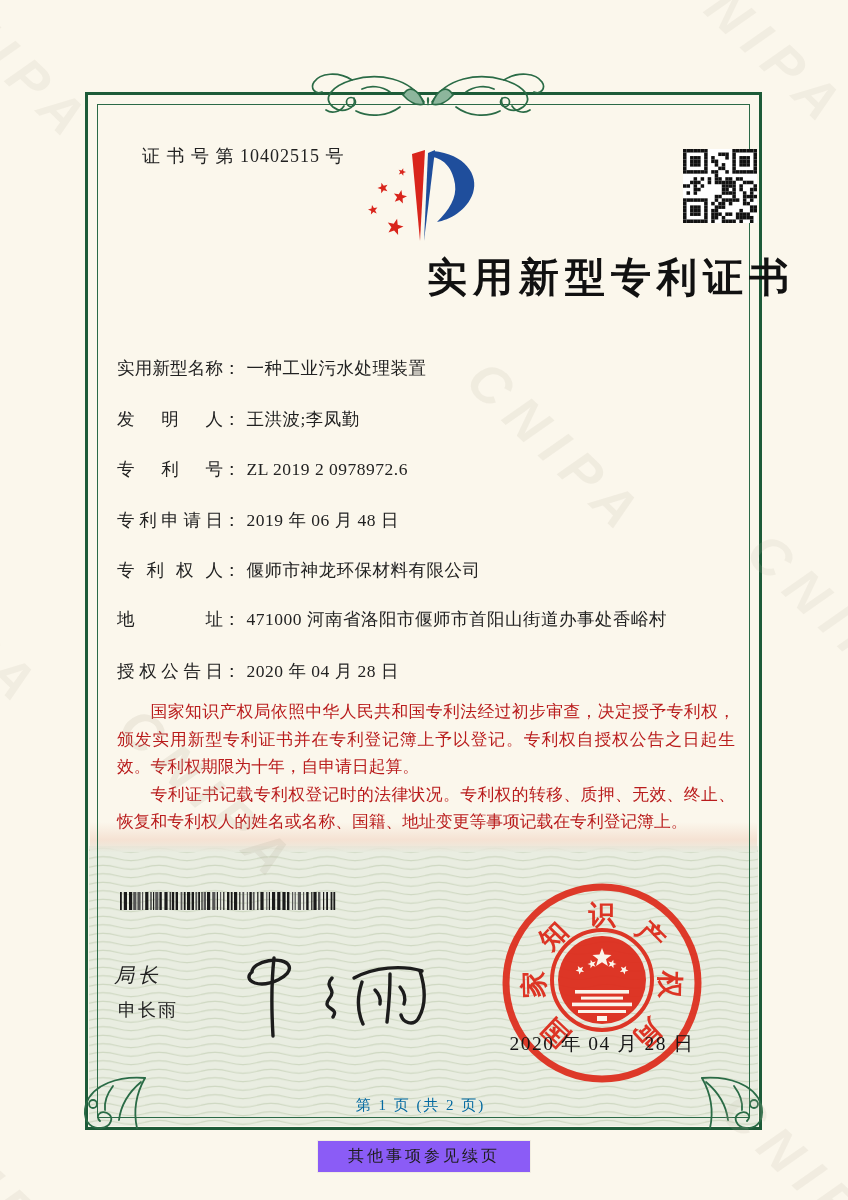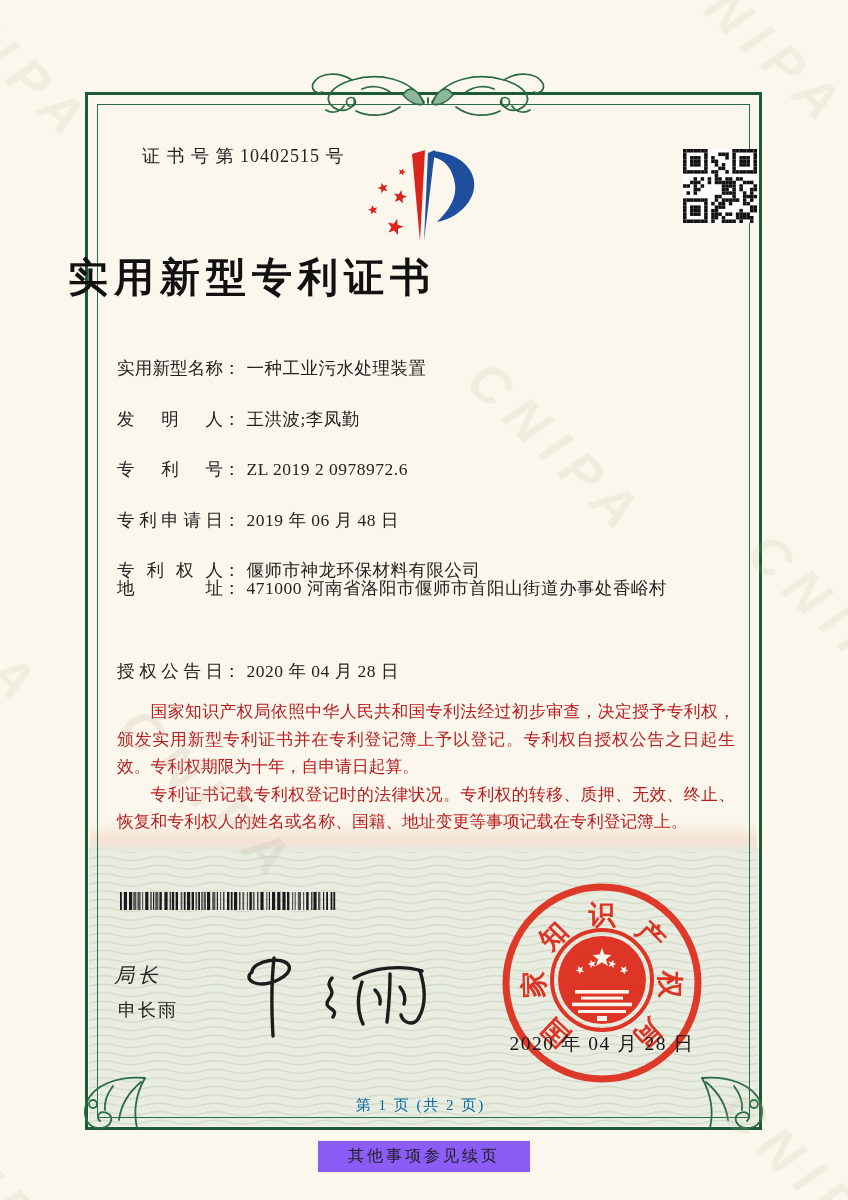--- a/index.html
+++ b/index.html
@@ -18,22 +18,22 @@
     background:linear-gradient(to bottom, rgba(243,216,198,0), rgba(239,205,186,.5) 60%, rgba(232,236,224,.9)); }
   .ornament-top { position:absolute; left:306px; top:62px; }
   .corner-orn { position:absolute; }
   
   .watermark { position:absolute; font-family:"Liberation Sans","DejaVu Sans",sans-serif;
     font-weight:bold; font-style:italic; font-size:54px; letter-spacing:12px;
     color:rgba(186,178,160,0.38); transform:rotate(44deg); transform-origin:left top;
     white-space:nowrap; pointer-events:none; }
   
   .cert-no { position:absolute; left:117px; top:144px; font-size:18px; letter-spacing:1px;margin-left:25px; }
-  .title { position:absolute; left:68px; width:671px; top:250px; text-align:left;
-    font-size:40px; font-weight:bold; letter-spacing:6px; color:#111; }
+  .title { position:absolute; left:85px; width:671px; top:250px; text-align:right;
+    font-size:40px; font-weight:bold; letter-spacing:6px; color:#111;padding-left:39px; }
   .field-row { position:absolute; left:117px; font-size:17.5px; white-space:nowrap; }
   .f-label { display:inline-block; width:106px; text-align:justify; text-align-last:justify; vertical-align:bottom; }
   .f-label2 { display:inline-block; width:108px; text-align:justify; text-align-last:justify; vertical-align:bottom; }
   .f-colon { display:inline-block; margin-right:6px; }
   .f-value { letter-spacing:.5px; }
   .group2 { position:absolute; left:318px; top:0; white-space:nowrap; }
   .body-text { position:absolute; left:117px; top:698px; width:618px;
     font-size:16.8px; line-height:27.5px; text-align:justify; color:#b91c1c; }
   .body-text p { margin:0; text-indent:2em; }
   .director-title { position:absolute; left:114px; top:962px; font-size:20px; letter-spacing:4px;font-style:italic; }
@@ -349,21 +349,21 @@
   </div>
   <div class="field-row" style="top:457px;">
     <span class="f-label">专利号</span><span class="f-colon">：</span><span class="f-value">ZL 2019 2 0978972.6</span>
   </div>
   <div class="field-row" style="top:508px;">
     <span class="f-label">专利申请日</span><span class="f-colon">：</span><span class="f-value">2019 年 06 月 48 日</span>
   </div>
   <div class="field-row" style="top:558px;">
     <span class="f-label">专利权人</span><span class="f-colon">：</span><span class="f-value">偃师市神龙环保材料有限公司</span>
   </div>
-  <div class="field-row" style="top:576px;font-family:Liberation Serif, serif;">
+  <div class="field-row" style="top:607px;font-family:Liberation Serif, serif;">
     <span class="f-label">地址</span><span class="f-colon">：</span><span class="f-value">471000 河南省洛阳市偃师市首阳山街道办事处香峪村</span>
   </div>
   <div class="field-row" style="top:659px; width:620px;">
     <span class="f-label">授权公告日</span><span class="f-colon">：</span><span class="f-value">2020 年 04 月 28 日</span>
   </div>
 
   <div class="body-text">
     <p>国家知识产权局依照中华人民共和国专利法经过初步审查，决定授予专利权，颁发实用新型专利证书并在专利登记簿上予以登记。专利权自授权公告之日起生效。专利权期限为十年，自申请日起算。</p>
     <p>专利证书记载专利权登记时的法律状况。专利权的转移、质押、无效、终止、恢复和专利权人的姓名或名称、国籍、地址变更等事项记载在专利登记簿上。</p>
   </div>

